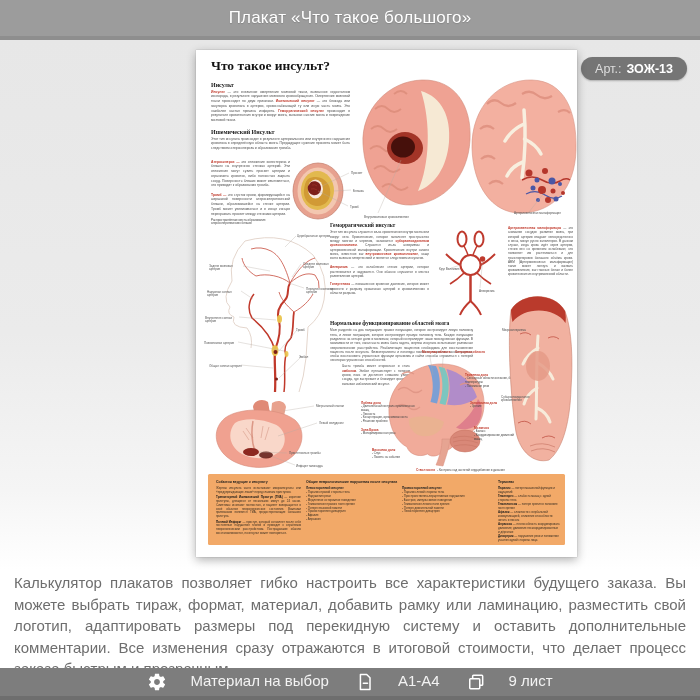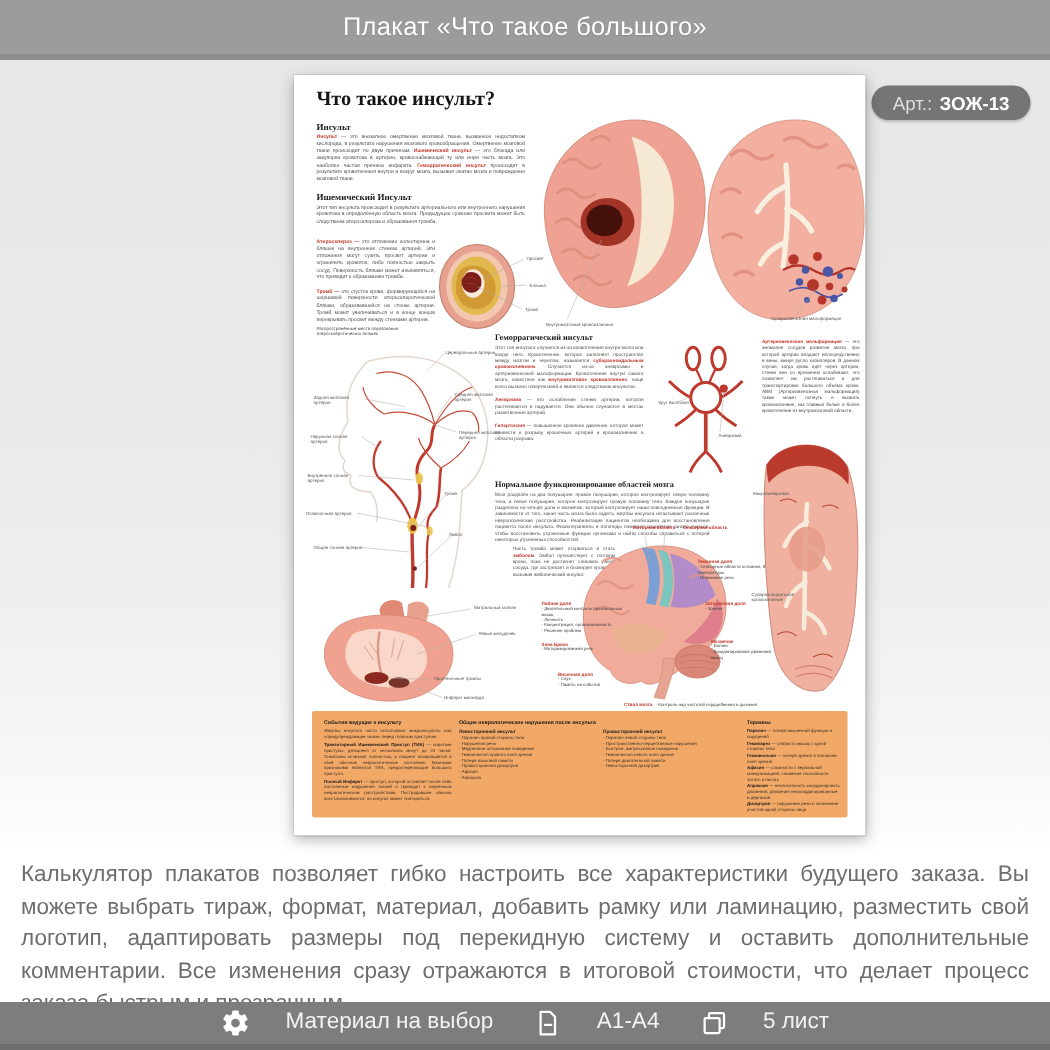--- a/index.html
+++ b/index.html
@@ -429,17 +429,17 @@
           <path d="M6.5 3h7.5l4 4v14H6.5z" fill="none" stroke="#fff" stroke-width="1.8" stroke-linejoin="round"></path>
           <path d="M10 13.5h5" stroke="#fff" stroke-width="1.8" stroke-linecap="round"></path>
         </svg>
       <span>A1-A4</span>
     </div>
     <div class="fitem">
       <svg class="ficon" viewBox="0 0 24 24">
           <rect x="8" y="4" width="12" height="12" rx="1" fill="none" stroke="#fff" stroke-width="1.8"></rect>
           <rect x="4.5" y="8" width="12" height="12" rx="1" fill="#7d7d7d" stroke="#fff" stroke-width="1.8"></rect>
         </svg>
-      <span>5 лист</span>
+      <span>9 лист</span>
     </div>
   </div>
 
 </div>
 
 </body></html>

